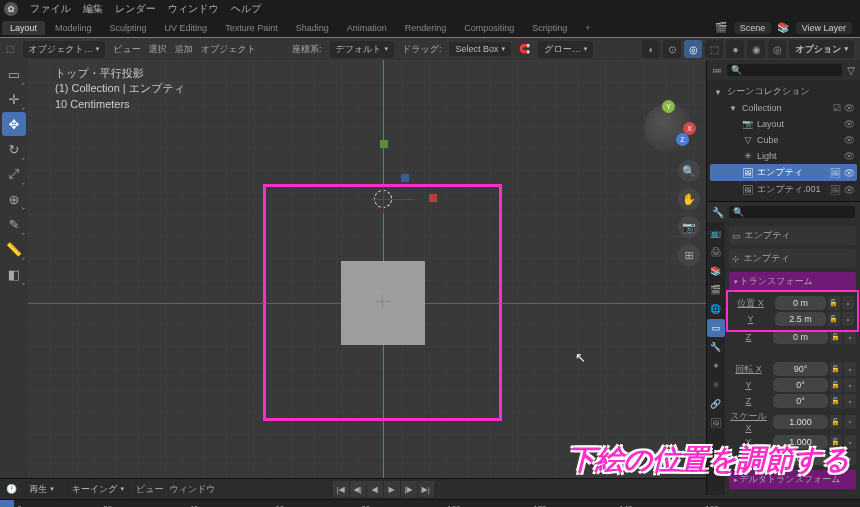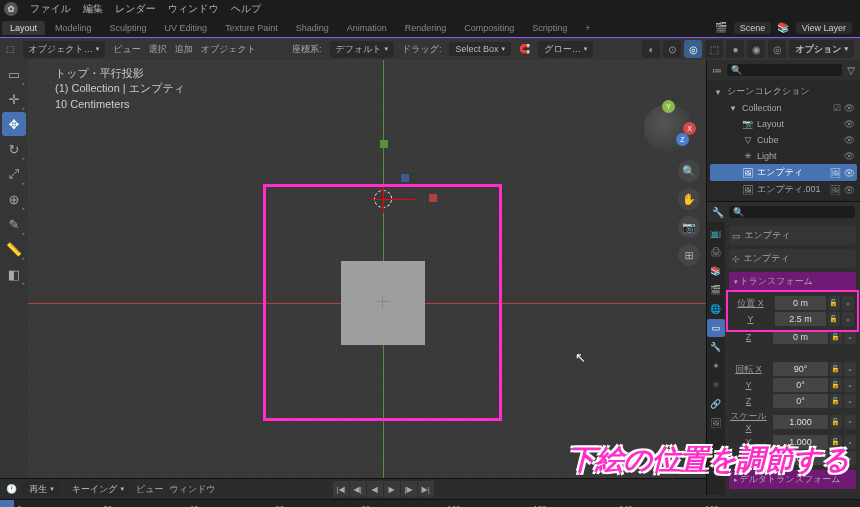--- a/index.html
+++ b/index.html
@@ -64,21 +64,21 @@
 .prop-tab { width: 18px; height: 18px; display: flex; align-items: center; justify-content: center; font-size: 9px; color: #888; border-radius: 2px; }
 .prop-tab.active { background: #4772b3; color: #fff; }
 .props-body { display: flex; flex: 1; overflow: hidden; }
 .props-content { flex: 1; padding: 4px; overflow: hidden; font-size: 9px; }
 .prop-hdr { display: flex; align-items: center; gap: 4px; padding: 3px; background: #353535; border-radius: 3px; margin-bottom: 4px; }
 .panel-title { background: #701a75; padding: 3px 5px; border-radius: 2px; margin: 4px 0 2px 0; }
 .panel-title::before { content: '▾ '; font-size: 7px; }
 .panel-title.collapsed::before { content: '▸ '; }
 .prop-row { display: flex; align-items: center; gap: 2px; padding: 1px 0; }
 .prop-lbl { width: 42px; text-align: center; color: #999; padding-right: 3px; text-decoration: underline; }
-.prop-val { flex: 1; background: #444; text-align: center; padding: 2px 3px; border-radius: 0; color: #ddd; }
+.prop-val { flex: 1; background: #444; text-align: center; padding: 2px 3px; border-radius: 5px; color: #ddd; }
 .hl-loc { outline: 2px solid #ff2ec8; outline-offset: 1px; padding: 2px; }
 .prop-btn { width: 12px; height: 14px; background: #383838; border-radius: 2px; display: flex; align-items: center; justify-content: center; font-size: 7px; color: #888; }
 .timeline { height: 21px; background: #2c2c2c; display: flex; align-items: center; border-top: 1px solid #111; padding: 0 6px; gap: 6px; font-size: 9px; }
 .tl-marks { flex: 1; position: relative; height: 100%; background: #2a2a2a; }
 .tl-playhead { position: absolute; left: 0; top: 0; bottom: 0; width: 14px; background: #4772b3; }
 .tl-mark { position: absolute; top: 4px; color: #aaa; font-size: 8px; }
 .playback { display: flex; gap: 1px; }
 .pb-btn { width: 16px; height: 16px; background: #3a3a3a; display: flex; align-items: center; justify-content: center; font-size: 8px; }
 .annotation { position: absolute; bottom: 28px; right: 10px; font-size: 28px; font-weight: bold; color: #ff2ec8; text-shadow: 2px 2px 0 #fff, -2px -2px 0 #fff, 2px -2px 0 #fff, -2px 2px 0 #fff; font-style: italic; }
 .right-col { display: flex; flex-direction: column; width: 154px; }

